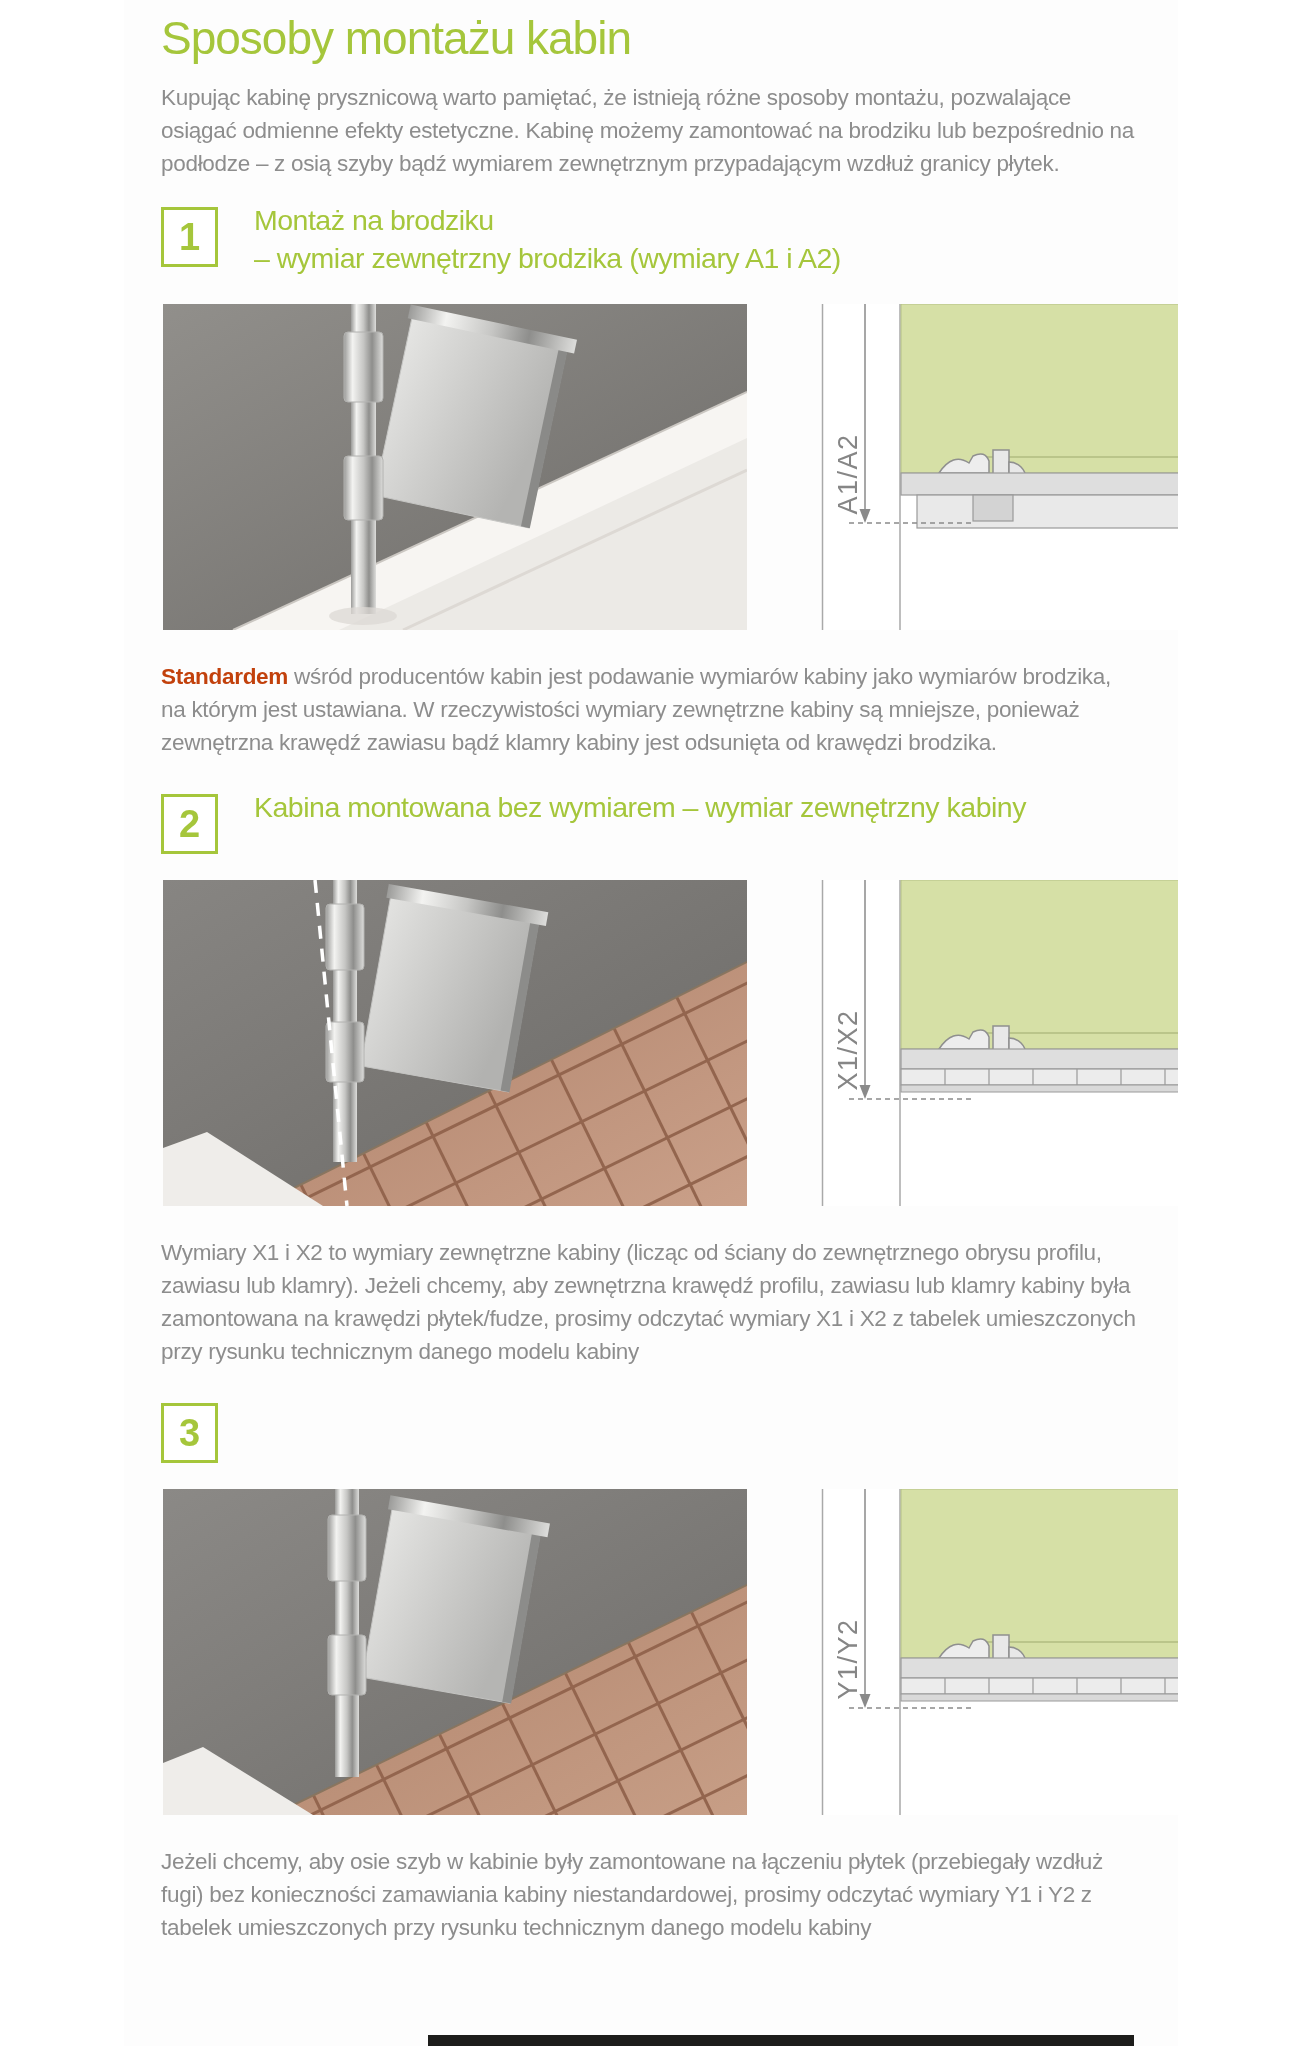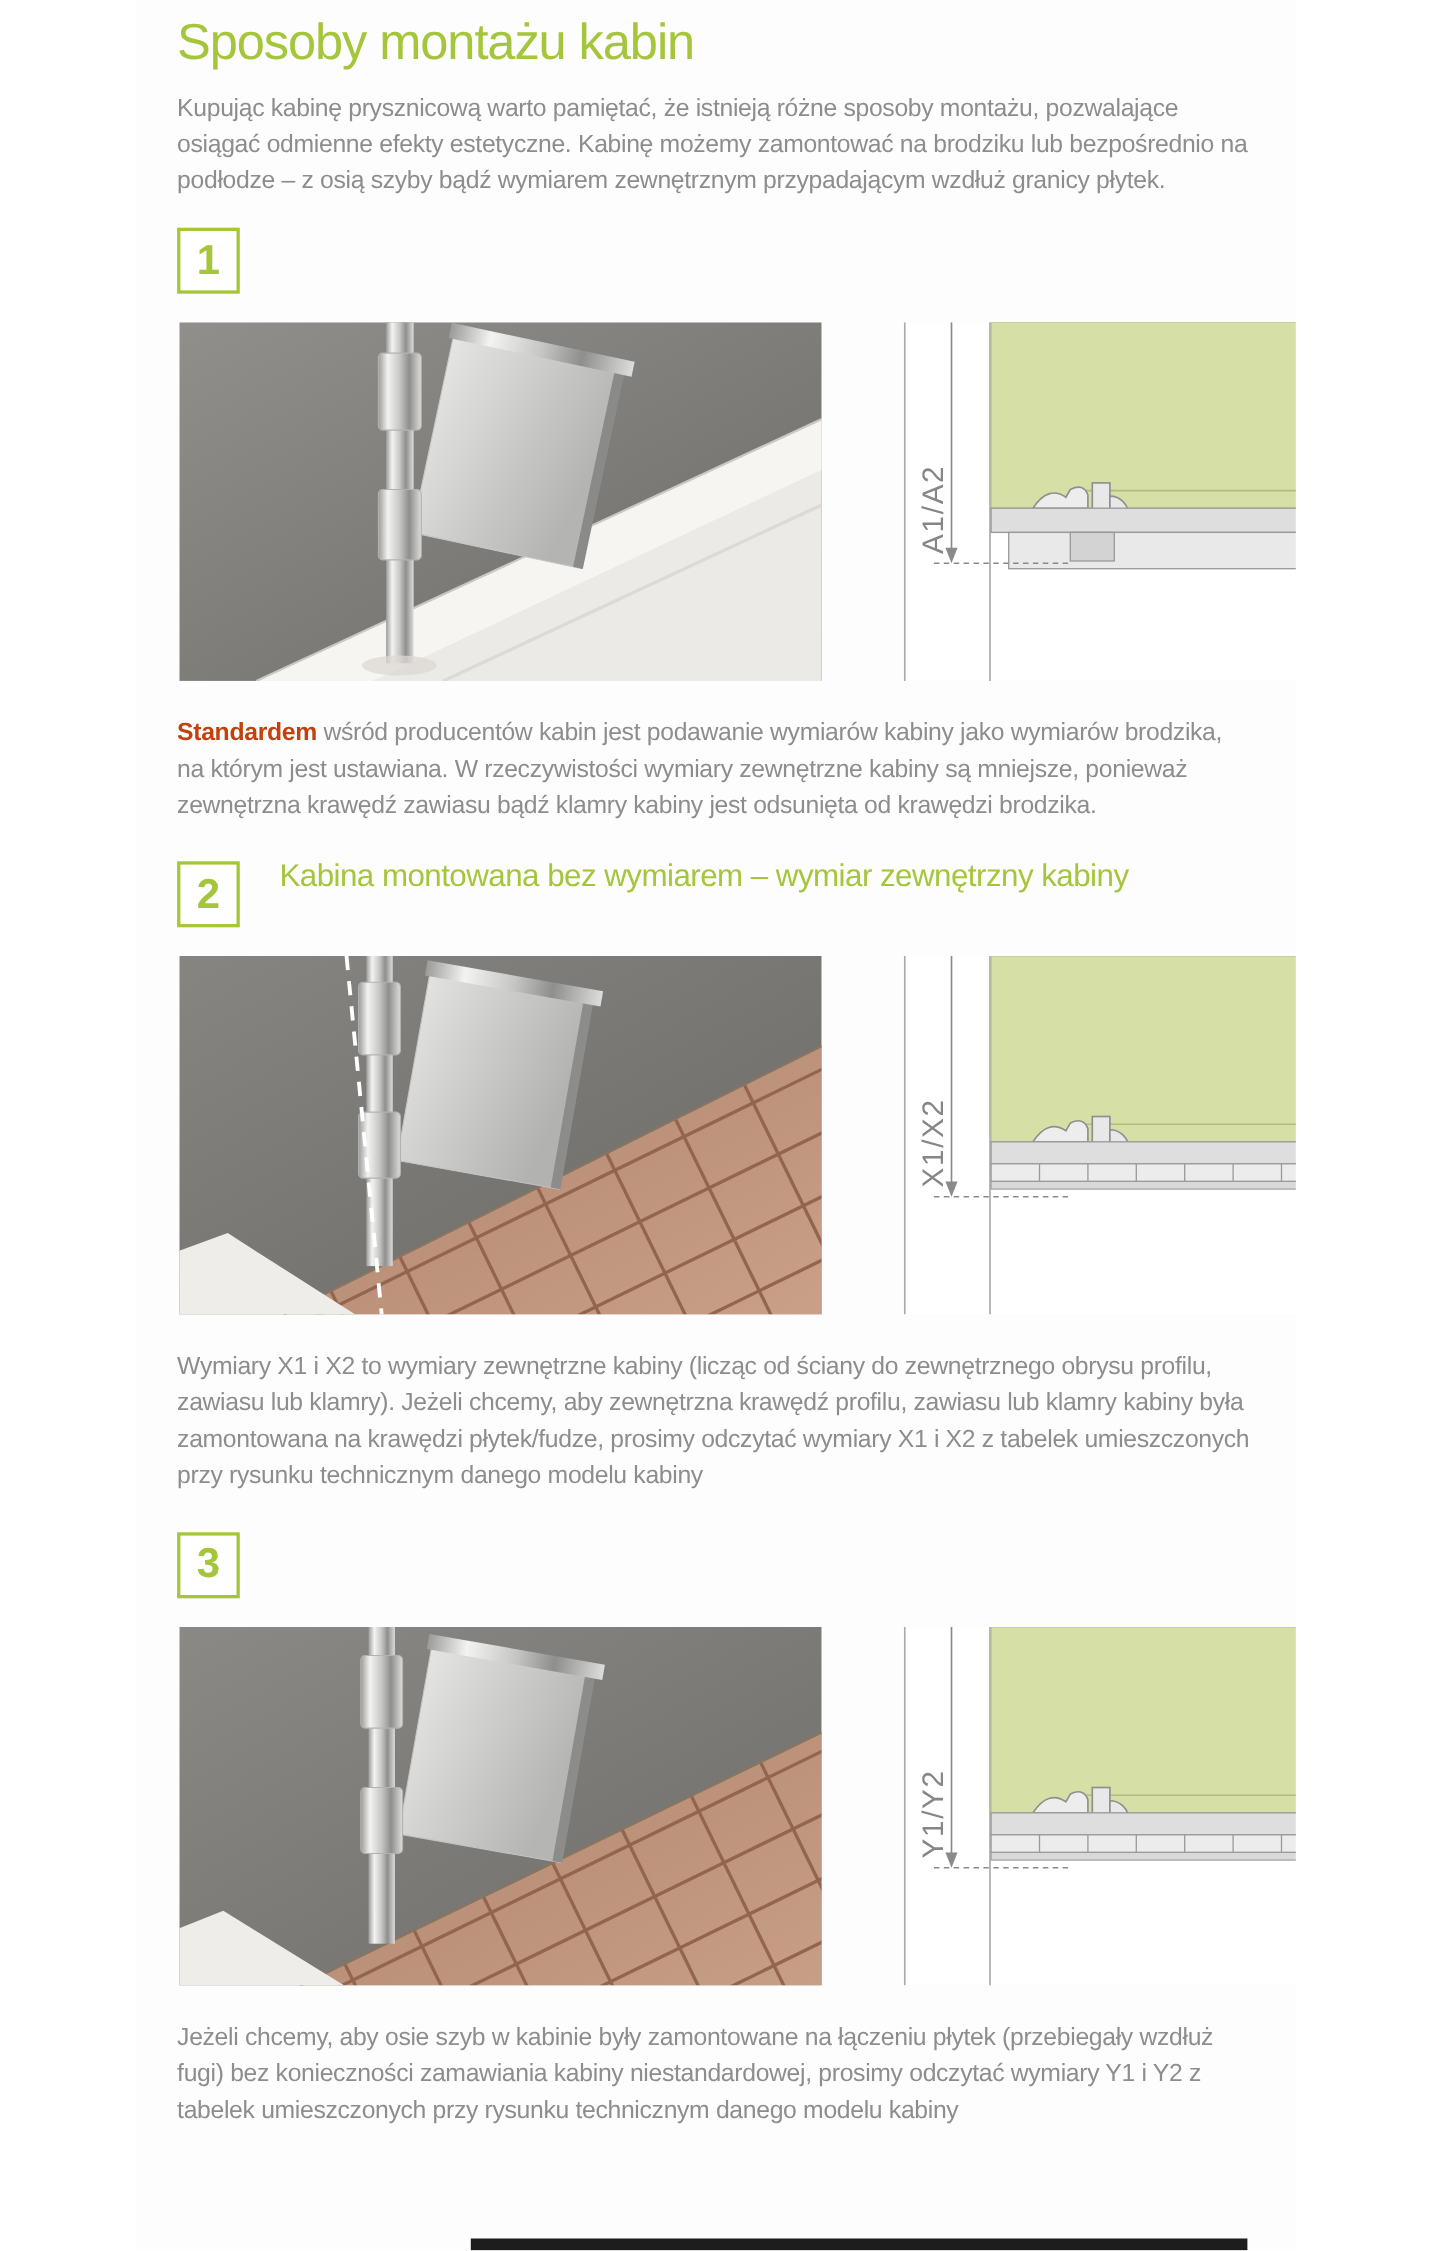--- a/index.html
+++ b/index.html
@@ -106,20 +106,22 @@
 <div class="page">
 
   <h1 class="page-title">Sposoby montażu kabin</h1>
 
   <p class="intro">Kupując kabinę prysznicową warto pamiętać, że istnieją różne sposoby montażu, pozwalające osiągać odmienne efekty estetyczne. Kabinę możemy zamontować na brodziku lub bezpośrednio na podłodze – z osią szyby bądź wymiarem zewnętrznym przypadającym wzdłuż granicy płytek.</p>
 
   <section>
     <div class="sec-header">
       <div class="num-box">1</div>
       <h2 class="sec-heading">
+        <div>Montaż na brodziku</div>
+        <div>– wymiar zewnętrzny brodzika (wymiary A1 i A2)</div>
       </h2>
     </div>
 
     <div class="figure-row">
 
       <svg class="photo" viewBox="0 0 584 326" aria-hidden="true">
         <defs>
           <linearGradient id="wallP1" x1="0" y1="0" x2="1" y2="1">
             <stop offset="0" stop-color="#918f8b"></stop>
               <stop offset="1" stop-color="#6d6b68"></stop>

